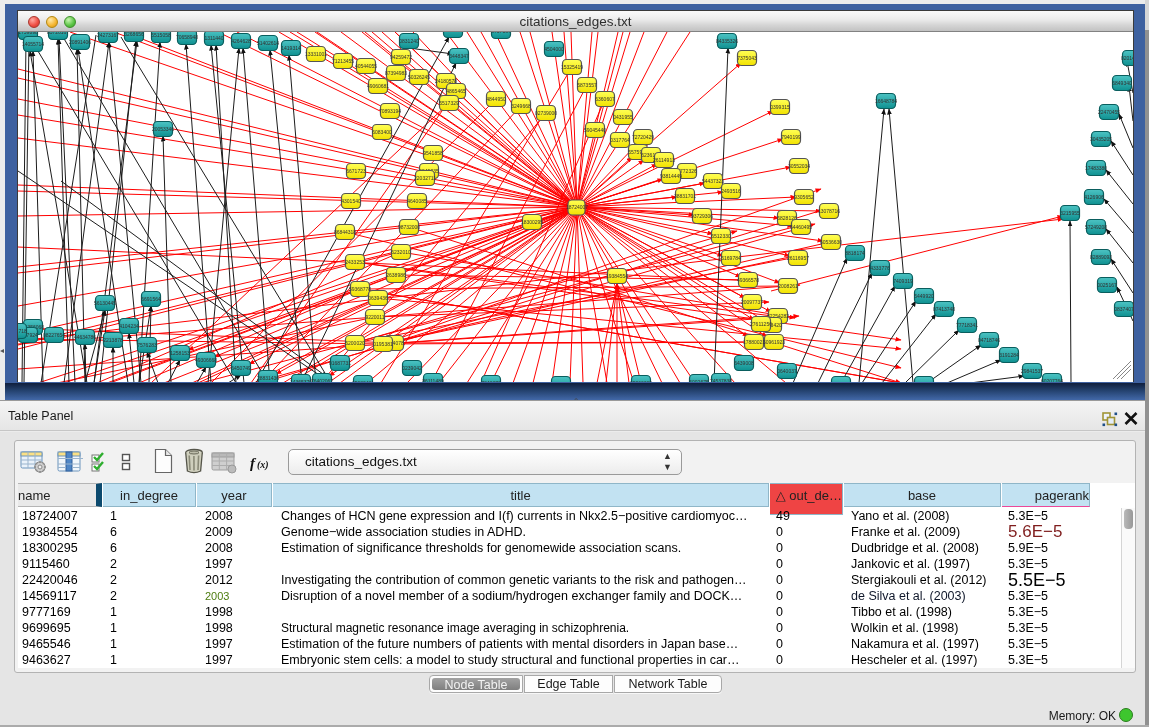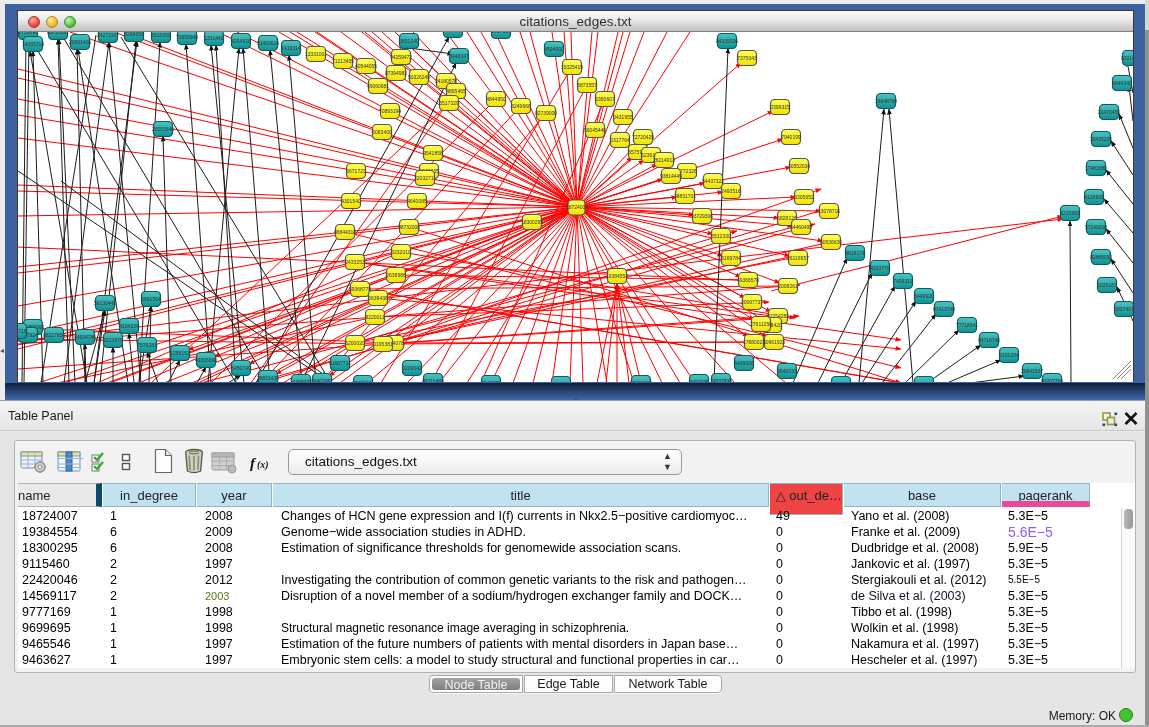--- a/index.html
+++ b/index.html
@@ -630,55 +630,55 @@
   <div style="position:absolute;left:273px;top:8px;width:394px;height:26px;border:1px solid #9a9a9a;border-radius:5px;background:linear-gradient(180deg,#ffffff,#ececec);line-height:24px;font-size:13.5px;color:#111;padding-left:16px">citations_edges.txt
      <span style="position:absolute;right:9px;top:1px;font-size:9px;color:#333;line-height:11px">▲<br>▼</span>
   </div>
   <div class="tbl">
      <div style="position:absolute;left:0px;top:0;width:84px;height:24px;background:#e9e9e9;border-right:6px solid #0c4a6e;border-top:1px solid #b5b5b5;border-bottom:1px solid #b5b5b5;text-align:left;line-height:23px;font-size:13px;color:#222;overflow:hidden;white-space:nowrap">name</div>
       <div style="position:absolute;left:85px;top:0;width:93px;height:24px;background:#c2e2f2;border-right:1px solid #8fb6c8;border-top:1px solid #8fb6c8;border-bottom:1px solid #8fb6c8;text-align:center;line-height:23px;font-size:13px;color:#222;overflow:hidden;white-space:nowrap">in_degree</div>
       <div style="position:absolute;left:179px;top:0;width:75px;height:24px;background:#c2e2f2;border-right:1px solid #8fb6c8;border-top:1px solid #8fb6c8;border-bottom:1px solid #8fb6c8;text-align:center;line-height:23px;font-size:13px;color:#222;overflow:hidden;white-space:nowrap">year</div>
       <div style="position:absolute;left:255px;top:0;width:496px;height:24px;background:#c2e2f2;border-right:1px solid #8fb6c8;border-top:1px solid #8fb6c8;border-bottom:1px solid #8fb6c8;text-align:center;line-height:23px;font-size:13px;color:#222;overflow:hidden;white-space:nowrap">title</div>
       <div style="position:absolute;left:752px;top:0;width:73px;height:32px;background:#ef4444;border-right:1px solid #8fb6c8;border-top:1px solid #8fb6c8;border-bottom:1px solid #8fb6c8;text-align:right;line-height:23px;font-size:13px;color:#222;overflow:hidden;white-space:nowrap">△ out_de…</div>
       <div style="position:absolute;left:826px;top:0;width:157px;height:24px;background:#c2e2f2;border-right:1px solid #8fb6c8;border-top:1px solid #8fb6c8;border-bottom:1px solid #8fb6c8;text-align:center;line-height:23px;font-size:13px;color:#222;overflow:hidden;white-space:nowrap">base</div>
-      <div style="position:absolute;left:984px;top:0;width:88px;height:24px;background:#c2e2f2;border-right:1px solid #8fb6c8;border-top:1px solid #8fb6c8;border-bottom:6px solid #ec4899;text-align:center;line-height:23px;font-size:13px;color:#222;overflow:hidden;white-space:nowrap">pagerank</div>
+      <div style="position:absolute;left:984px;top:0;width:88px;height:24px;background:#c2e2f2;border-right:1px solid #8fb6c8;border-top:1px solid #8fb6c8;border-bottom:1px solid #ec4899;text-align:right;line-height:23px;font-size:13px;color:#222;overflow:hidden;white-space:nowrap">pagerank</div>
       <div style="position:absolute;left:4px;top:25px;width:89px;height:16px;line-height:16px;font-size:12.5px;color:#000;overflow:hidden;white-space:nowrap">18724007</div>
       <div style="position:absolute;left:92px;top:25px;width:95px;height:16px;line-height:16px;font-size:12.5px;color:#000;overflow:hidden;white-space:nowrap">1</div>
       <div style="position:absolute;left:187px;top:25px;width:76px;height:16px;line-height:16px;font-size:12.5px;color:#000;overflow:hidden;white-space:nowrap">2008</div>
       <div style="position:absolute;left:263px;top:25px;width:497px;height:16px;line-height:16px;font-size:12.5px;color:#000;overflow:hidden;white-space:nowrap">Changes of HCN gene expression and I(f) currents in Nkx2.5−positive cardiomyoc…</div>
       <div style="position:absolute;left:758px;top:25px;width:76px;height:16px;line-height:16px;font-size:12.5px;color:#000;overflow:hidden;white-space:nowrap">49</div>
       <div style="position:absolute;left:833px;top:25px;width:159px;height:16px;line-height:16px;font-size:12.5px;color:#000;overflow:hidden;white-space:nowrap">Yano et al. (2008)</div>
       <div style="position:absolute;left:990px;top:25px;width:91px;height:16px;line-height:16px;font-size:12.5px;color:#000;overflow:hidden;white-space:nowrap">5.3E−5</div>
       <div style="position:absolute;left:4px;top:41px;width:89px;height:16px;line-height:16px;font-size:12.5px;color:#000;overflow:hidden;white-space:nowrap">19384554</div>
       <div style="position:absolute;left:92px;top:41px;width:95px;height:16px;line-height:16px;font-size:12.5px;color:#000;overflow:hidden;white-space:nowrap">6</div>
       <div style="position:absolute;left:187px;top:41px;width:76px;height:16px;line-height:16px;font-size:12.5px;color:#000;overflow:hidden;white-space:nowrap">2009</div>
       <div style="position:absolute;left:263px;top:41px;width:497px;height:16px;line-height:16px;font-size:12.5px;color:#000;overflow:hidden;white-space:nowrap">Genome−wide association studies in ADHD.</div>
       <div style="position:absolute;left:758px;top:41px;width:76px;height:16px;line-height:16px;font-size:12.5px;color:#000;overflow:hidden;white-space:nowrap">0</div>
       <div style="position:absolute;left:833px;top:41px;width:159px;height:16px;line-height:16px;font-size:12.5px;color:#000;overflow:hidden;white-space:nowrap">Franke et al. (2009)</div>
-      <div style="position:absolute;left:990px;top:41px;width:91px;height:16px;line-height:16px;font-size:14px;color:#8b5cf6;overflow:hidden;white-space:nowrap">5.6E−5</div>
+      <div style="position:absolute;left:990px;top:41px;width:91px;height:16px;line-height:16px;font-size:17px;color:#7f1d1d;overflow:hidden;white-space:nowrap">5.6E−5</div>
       <div style="position:absolute;left:4px;top:57px;width:89px;height:16px;line-height:16px;font-size:12.5px;color:#000;overflow:hidden;white-space:nowrap">18300295</div>
       <div style="position:absolute;left:92px;top:57px;width:95px;height:16px;line-height:16px;font-size:12.5px;color:#000;overflow:hidden;white-space:nowrap">6</div>
       <div style="position:absolute;left:187px;top:57px;width:76px;height:16px;line-height:16px;font-size:12.5px;color:#000;overflow:hidden;white-space:nowrap">2008</div>
       <div style="position:absolute;left:263px;top:57px;width:497px;height:16px;line-height:16px;font-size:12.5px;color:#000;overflow:hidden;white-space:nowrap">Estimation of significance thresholds for genomewide association scans.</div>
       <div style="position:absolute;left:758px;top:57px;width:76px;height:16px;line-height:16px;font-size:12.5px;color:#000;overflow:hidden;white-space:nowrap">0</div>
       <div style="position:absolute;left:833px;top:57px;width:159px;height:16px;line-height:16px;font-size:12.5px;color:#000;overflow:hidden;white-space:nowrap">Dudbridge et al. (2008)</div>
       <div style="position:absolute;left:990px;top:57px;width:91px;height:16px;line-height:16px;font-size:12.5px;color:#000;overflow:hidden;white-space:nowrap">5.9E−5</div>
       <div style="position:absolute;left:4px;top:73px;width:89px;height:16px;line-height:16px;font-size:12.5px;color:#000;overflow:hidden;white-space:nowrap">9115460</div>
       <div style="position:absolute;left:92px;top:73px;width:95px;height:16px;line-height:16px;font-size:12.5px;color:#000;overflow:hidden;white-space:nowrap">2</div>
       <div style="position:absolute;left:187px;top:73px;width:76px;height:16px;line-height:16px;font-size:12.5px;color:#000;overflow:hidden;white-space:nowrap">1997</div>
       <div style="position:absolute;left:758px;top:73px;width:76px;height:16px;line-height:16px;font-size:12.5px;color:#000;overflow:hidden;white-space:nowrap">0</div>
       <div style="position:absolute;left:833px;top:73px;width:159px;height:16px;line-height:16px;font-size:12.5px;color:#000;overflow:hidden;white-space:nowrap">Jankovic et al. (1997)</div>
       <div style="position:absolute;left:990px;top:73px;width:91px;height:16px;line-height:16px;font-size:12.5px;color:#000;overflow:hidden;white-space:nowrap">5.3E−5</div>
       <div style="position:absolute;left:4px;top:89px;width:89px;height:16px;line-height:16px;font-size:12.5px;color:#000;overflow:hidden;white-space:nowrap">22420046</div>
       <div style="position:absolute;left:92px;top:89px;width:95px;height:16px;line-height:16px;font-size:12.5px;color:#000;overflow:hidden;white-space:nowrap">2</div>
       <div style="position:absolute;left:187px;top:89px;width:76px;height:16px;line-height:16px;font-size:12.5px;color:#000;overflow:hidden;white-space:nowrap">2012</div>
       <div style="position:absolute;left:263px;top:89px;width:497px;height:16px;line-height:16px;font-size:12.5px;color:#000;overflow:hidden;white-space:nowrap">Investigating the contribution of common genetic variants to the risk and pathogen…</div>
       <div style="position:absolute;left:758px;top:89px;width:76px;height:16px;line-height:16px;font-size:12.5px;color:#000;overflow:hidden;white-space:nowrap">0</div>
       <div style="position:absolute;left:833px;top:89px;width:159px;height:16px;line-height:16px;font-size:12.5px;color:#000;overflow:hidden;white-space:nowrap">Stergiakouli et al. (2012)</div>
-      <div style="position:absolute;left:990px;top:89px;width:91px;height:16px;line-height:16px;font-size:10px;color:#000;overflow:hidden;white-space:nowrap">5.5E−5</div>
+      <div style="position:absolute;left:990px;top:89px;width:91px;height:16px;line-height:16px;font-size:18px;color:#000;overflow:hidden;white-space:nowrap">5.5E−5</div>
       <div style="position:absolute;left:4px;top:105px;width:89px;height:16px;line-height:16px;font-size:12.5px;color:#000;overflow:hidden;white-space:nowrap">14569117</div>
       <div style="position:absolute;left:92px;top:105px;width:95px;height:16px;line-height:16px;font-size:12.5px;color:#000;overflow:hidden;white-space:nowrap">2</div>
       <div style="position:absolute;left:187px;top:105px;width:76px;height:16px;line-height:16px;font-size:11px;color:#4d7c0f;overflow:hidden;white-space:nowrap">2003</div>
       <div style="position:absolute;left:263px;top:105px;width:497px;height:16px;line-height:16px;font-size:12.5px;color:#000;overflow:hidden;white-space:nowrap">Disruption of a novel member of a sodium/hydrogen exchanger family and DOCK…</div>
       <div style="position:absolute;left:758px;top:105px;width:76px;height:16px;line-height:16px;font-size:12.5px;color:#000;overflow:hidden;white-space:nowrap">0</div>
       <div style="position:absolute;left:833px;top:105px;width:159px;height:16px;line-height:16px;font-size:12.5px;color:#0f172a;overflow:hidden;white-space:nowrap">de Silva et al. (2003)</div>
       <div style="position:absolute;left:990px;top:105px;width:91px;height:16px;line-height:16px;font-size:12.5px;color:#000;overflow:hidden;white-space:nowrap">5.3E−5</div>
       <div style="position:absolute;left:4px;top:121px;width:89px;height:16px;line-height:16px;font-size:12.5px;color:#000;overflow:hidden;white-space:nowrap">9777169</div>
       <div style="position:absolute;left:92px;top:121px;width:95px;height:16px;line-height:16px;font-size:12.5px;color:#000;overflow:hidden;white-space:nowrap">1</div>
       <div style="position:absolute;left:187px;top:121px;width:76px;height:16px;line-height:16px;font-size:12.5px;color:#000;overflow:hidden;white-space:nowrap">1998</div>

